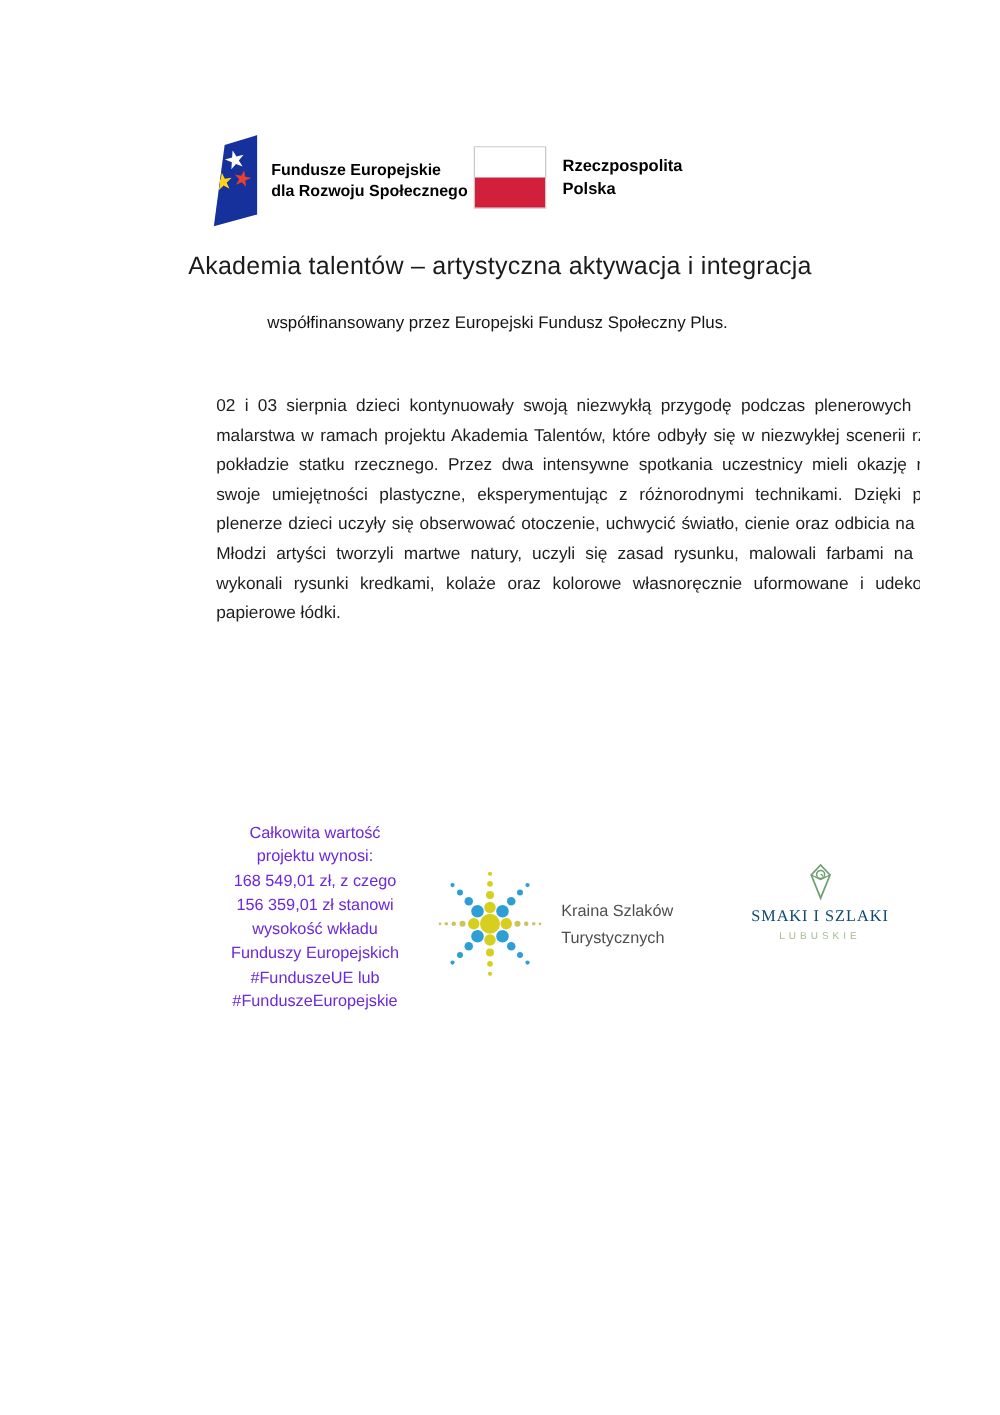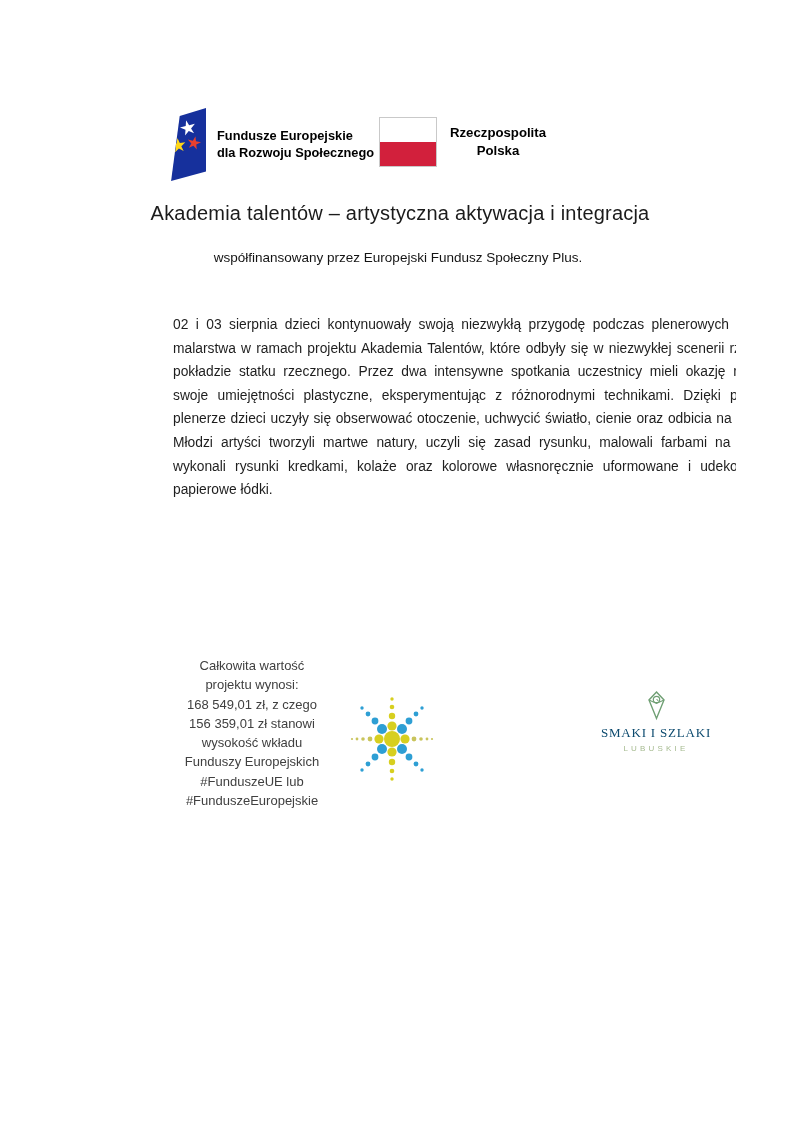--- a/index.html
+++ b/index.html
@@ -26,21 +26,21 @@
     clip-path:polygon(50% 0%, 61% 35%, 98% 35%, 68% 57%, 79% 91%, 50% 70%, 21% 91%, 32% 57%, 2% 35%, 39% 35%);
   }
   .fe-star-white { width:16px; height:16px; left:10px; top:12px; background:#ffffff; transform:rotate(-14deg); }
   .fe-star-red   { width:14px; height:14px; left:17px; top:28px; background:#e8402e; transform:rotate(12deg); }
   .fe-star-yellow{ width:15px; height:15px; left:1px;  top:30px; background:#ffd617; transform:rotate(-8deg); }
 
   .fe-text { margin-left:11px; font-weight:bold; font-size:12.8px; line-height:16.5px; color:#000; }
   .pl-flag { width:58px; height:50px; border:1px solid #c9c9c9; flex:0 0 auto; }
   .pl-flag .white { height:50%; background:#ffffff; }
   .pl-flag .red   { height:50%; background:#d2203c; }
-  .pl-text { margin-left:13px; font-weight:bold; font-size:13.2px; line-height:18px; color:#000;text-align:center; }
+  .pl-text { margin-left:13px; font-weight:bold; font-size:13.2px; line-height:18px; color:#000; }
 
   .eu-text { margin-right:10px; font-weight:bold; font-size:12.8px; line-height:17px; color:#000; text-align:right; }
   .eu-flag { position:relative; width:62px; height:54px; background:#1c3f9e; flex:0 0 auto; }
   .eu-flag i {
     position:absolute; left:50%; top:50%; width:7px; height:7px; background:#ffcc00;
     clip-path:polygon(50% 0%, 61% 35%, 98% 35%, 68% 57%, 79% 91%, 50% 70%, 21% 91%, 32% 57%, 2% 35%, 39% 35%);
   }
   .eu-flag i:nth-child(1)  { transform:translate(-50%,-50%) rotate(0deg)   translateY(-17px); }
   .eu-flag i:nth-child(2)  { transform:translate(-50%,-50%) rotate(30deg)  translateY(-17px); }
   .eu-flag i:nth-child(3)  { transform:translate(-50%,-50%) rotate(60deg)  translateY(-17px); }
@@ -67,21 +67,21 @@
   
   .body-text { position:absolute; left:97px; width:610px; top:313px;margin-left:12px; }
   .body-text p {
     font-size:13.8px; line-height:23.6px; text-align:justify; color:#1e1e1e;
   }
   .body-text p + p { margin-top:12px; }
 
   
   .funding-note {
     position:absolute; left:103px; top:656px; width:170px;
-    text-align:center; font-size:13px; line-height:19.3px; color:#404040;
+    text-align:center; font-size:13px; line-height:19.3px; color:#6d28d9;
   }
   .funding-note span { display:block; }
 
   .kraina { position:absolute; left:284px; top:688px; display:flex; align-items:center; }
   .kraina svg { width:94px; height:102px; display:block; }
   .kraina-text { margin-left:7px; font-size:13px; line-height:21px; color:#4e4e4e; }
 
   .smaki { position:absolute; left:527px; top:690px; width:130px; text-align:center; }
   .smaki svg { width:27px; height:31px; display:block; margin:0 auto 4px; }
   .smaki-title {
@@ -174,20 +174,24 @@
 
       <circle cx="66" cy="51" r="2.4" fill="#c9c45c"></circle>
       <circle cx="73" cy="51" r="1.8" fill="#c9c45c"></circle>
       <circle cx="79" cy="51" r="1.4" fill="#c9c45c"></circle>
       <circle cx="84" cy="51" r="1.1" fill="#c9c45c"></circle>
       <circle cx="22" cy="51" r="2.4" fill="#c9c45c"></circle>
       <circle cx="15" cy="51" r="1.8" fill="#c9c45c"></circle>
       <circle cx="9" cy="51" r="1.4" fill="#c9c45c"></circle>
       <circle cx="4" cy="51" r="1.1" fill="#c9c45c"></circle>
     </svg>
+    <div class="kraina-text">
+      <div>Kraina Szlaków</div>
+      <div>Turystycznych</div>
+    </div>
   </div>
 
   <div class="smaki">
     <svg viewBox="0 0 27 31">
       <path d="M13.5 2 L21 10 L13.5 28.5 L6 10 Z" fill="none" stroke="#6f9f73" stroke-width="1.4"></path>
       <path d="M6 10 L13.5 13.5 L21 10" fill="none" stroke="#6f9f73" stroke-width="1.1"></path>
       <circle cx="13.5" cy="9.5" r="3.2" fill="none" stroke="#6f9f73" stroke-width="1.2"></circle>
       <path d="M13.5 9.5 q1.6 0 1.6 1.6" fill="none" stroke="#6f9f73" stroke-width="1"></path>
     </svg>
     <div class="smaki-title">SMAKI I SZLAKI</div>

